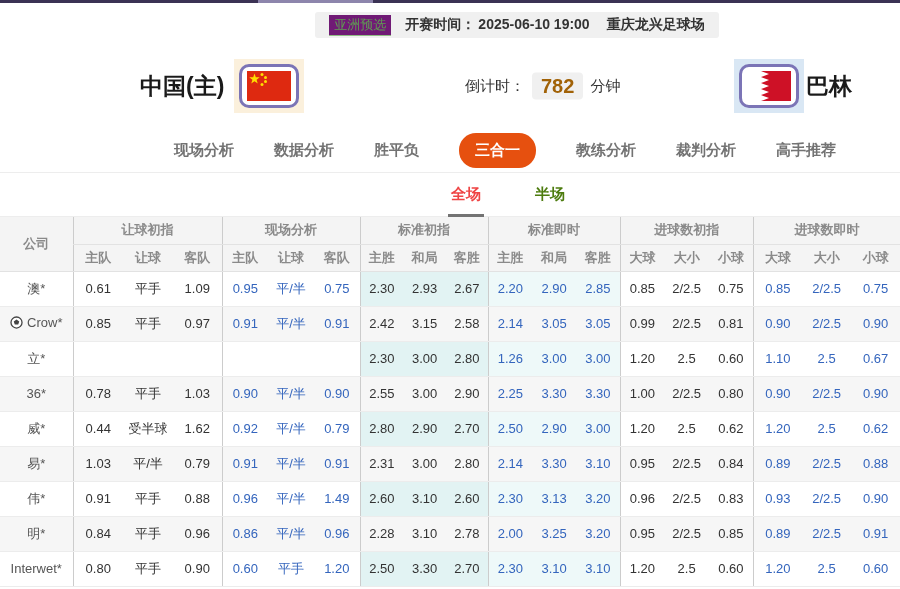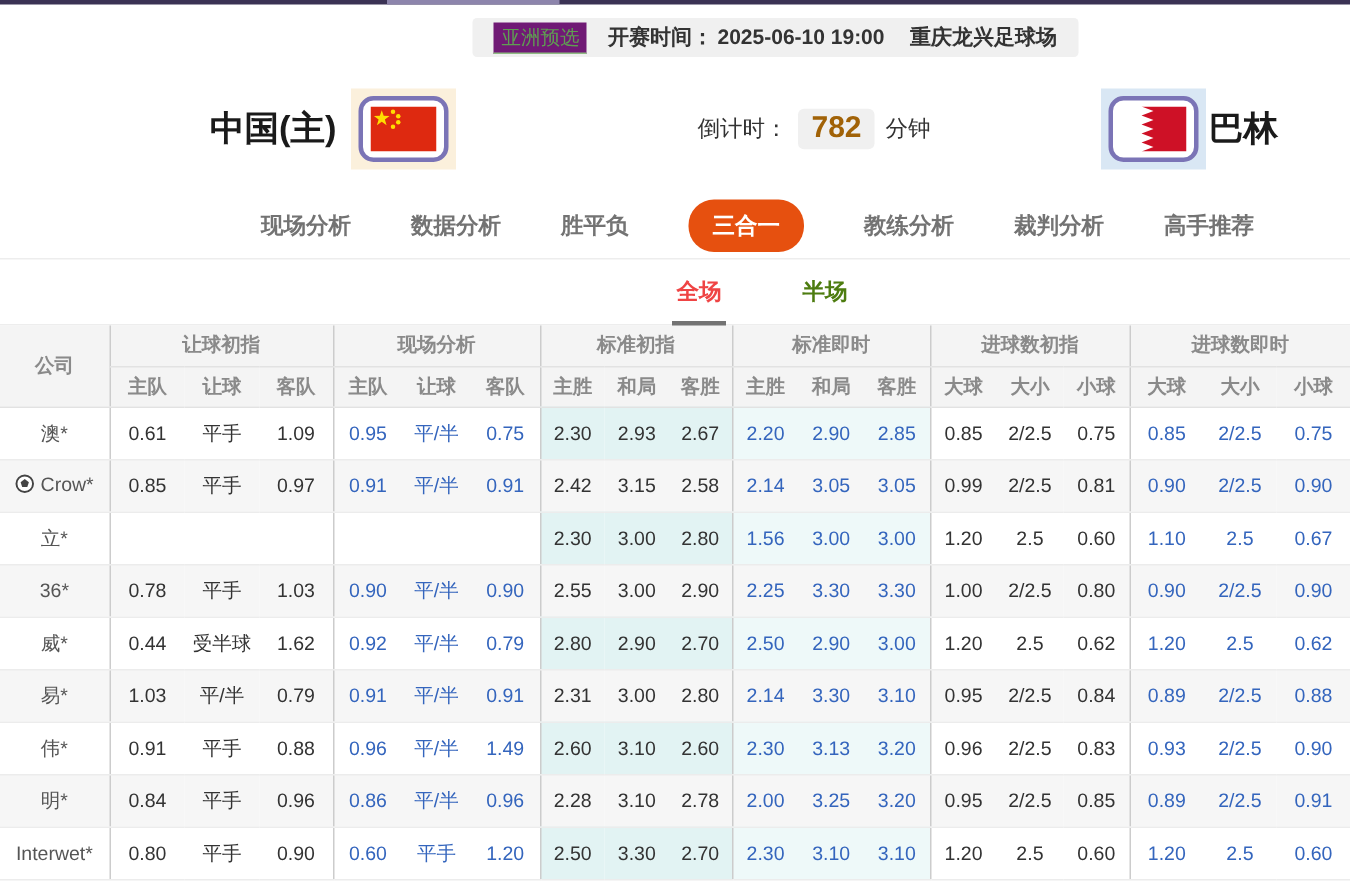--- a/index.html
+++ b/index.html
@@ -224,21 +224,21 @@
           <td class="company"><span>立*</span></td>
           <td class="gstart"></td>
           <td class=""></td>
           <td class=""></td>
           <td class="gstart blue"></td>
           <td class="blue"></td>
           <td class="blue"></td>
           <td class="gstart cy1">2.30</td>
           <td class="cy1">3.00</td>
           <td class="cy1">2.80</td>
-          <td class="gstart blue cy2">1.56</td>
+          <td class="gstart blue cy2">1.26</td>
           <td class="blue cy2">3.00</td>
           <td class="blue cy2">3.00</td>
           <td class="gstart">1.20</td>
           <td class="">2.5</td>
           <td class="">0.60</td>
           <td class="gstart blue">1.10</td>
           <td class="blue">2.5</td>
           <td class="blue">0.67</td>
         </tr>
         <tr>

